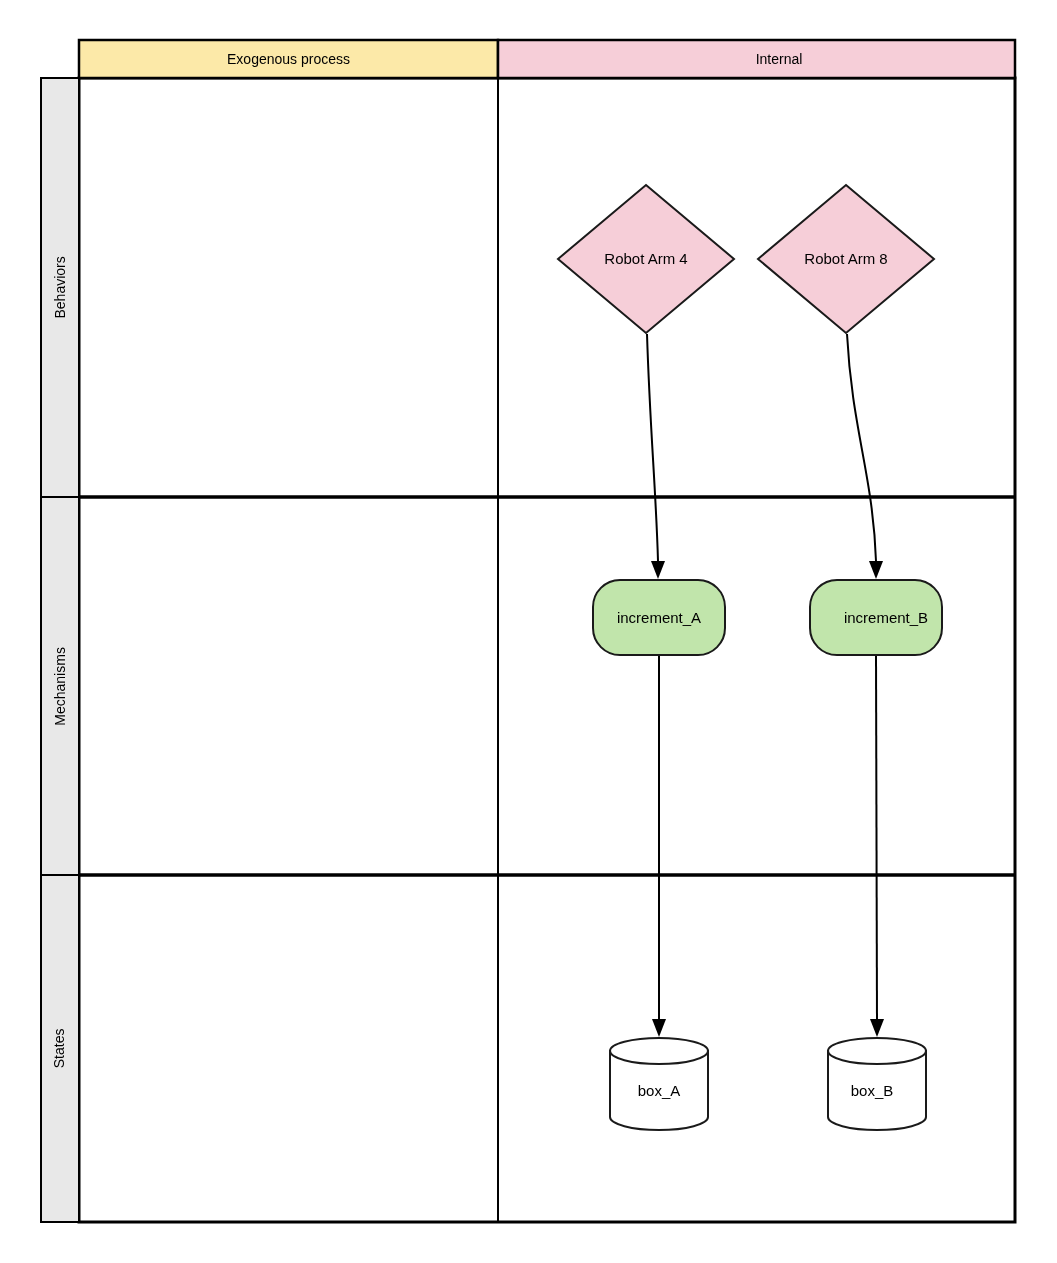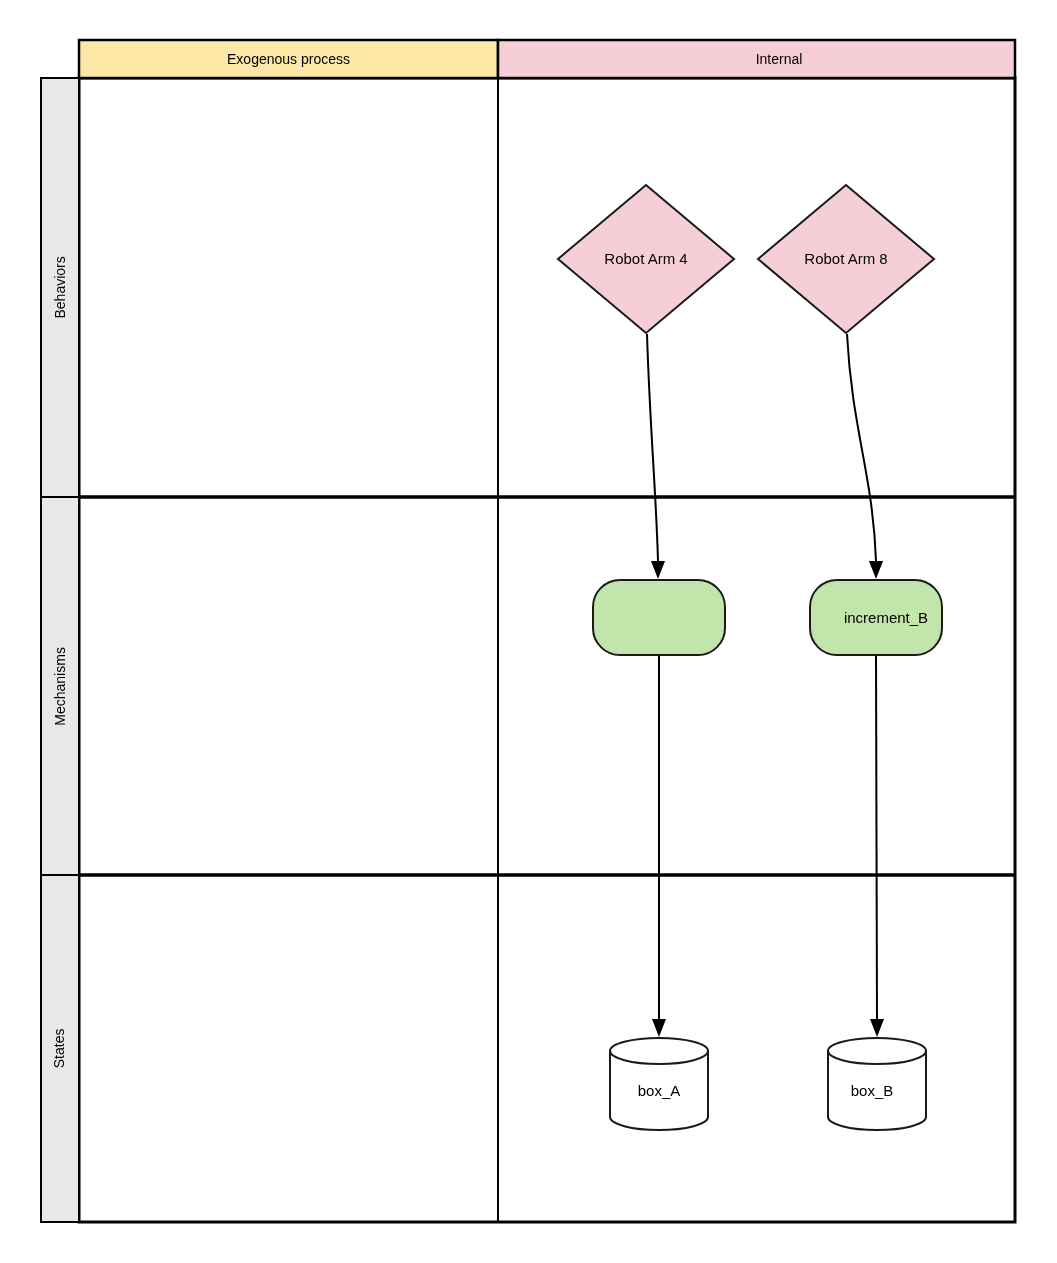--- a/index.html
+++ b/index.html
@@ -101,17 +101,18 @@
   </div>
   <div class="overlay-label row-label" style="left:41px; top:497px; width:38px; height:378px;">
     <span class="rot">Mechanisms</span>
   </div>
   <div class="overlay-label row-label" style="left:41px; top:875px; width:38px; height:347px;">
     <span class="rot">States</span>
   </div>
 
   <div class="overlay-label node-label" style="left:558px; top:185px; width:176px; height:148px;">Robot Arm 4</div>
   <div class="overlay-label node-label" style="left:758px; top:185px; width:176px; height:148px;">Robot Arm 8</div>
+  <div class="overlay-label node-label" style="left:593px; top:580px; width:132px; height:75px;">increment_A</div>
   <div class="overlay-label node-label" style="left:810px; top:580px; width:152px; height:75px;">increment_B</div>
   <div class="overlay-label node-label" style="left:610px; top:1056px; width:98px; height:70px;">box_A</div>
   <div class="overlay-label node-label" style="left:828px; top:1056px; width:88px; height:70px;">box_B</div>
 
 </div>
 
 </body></html>

